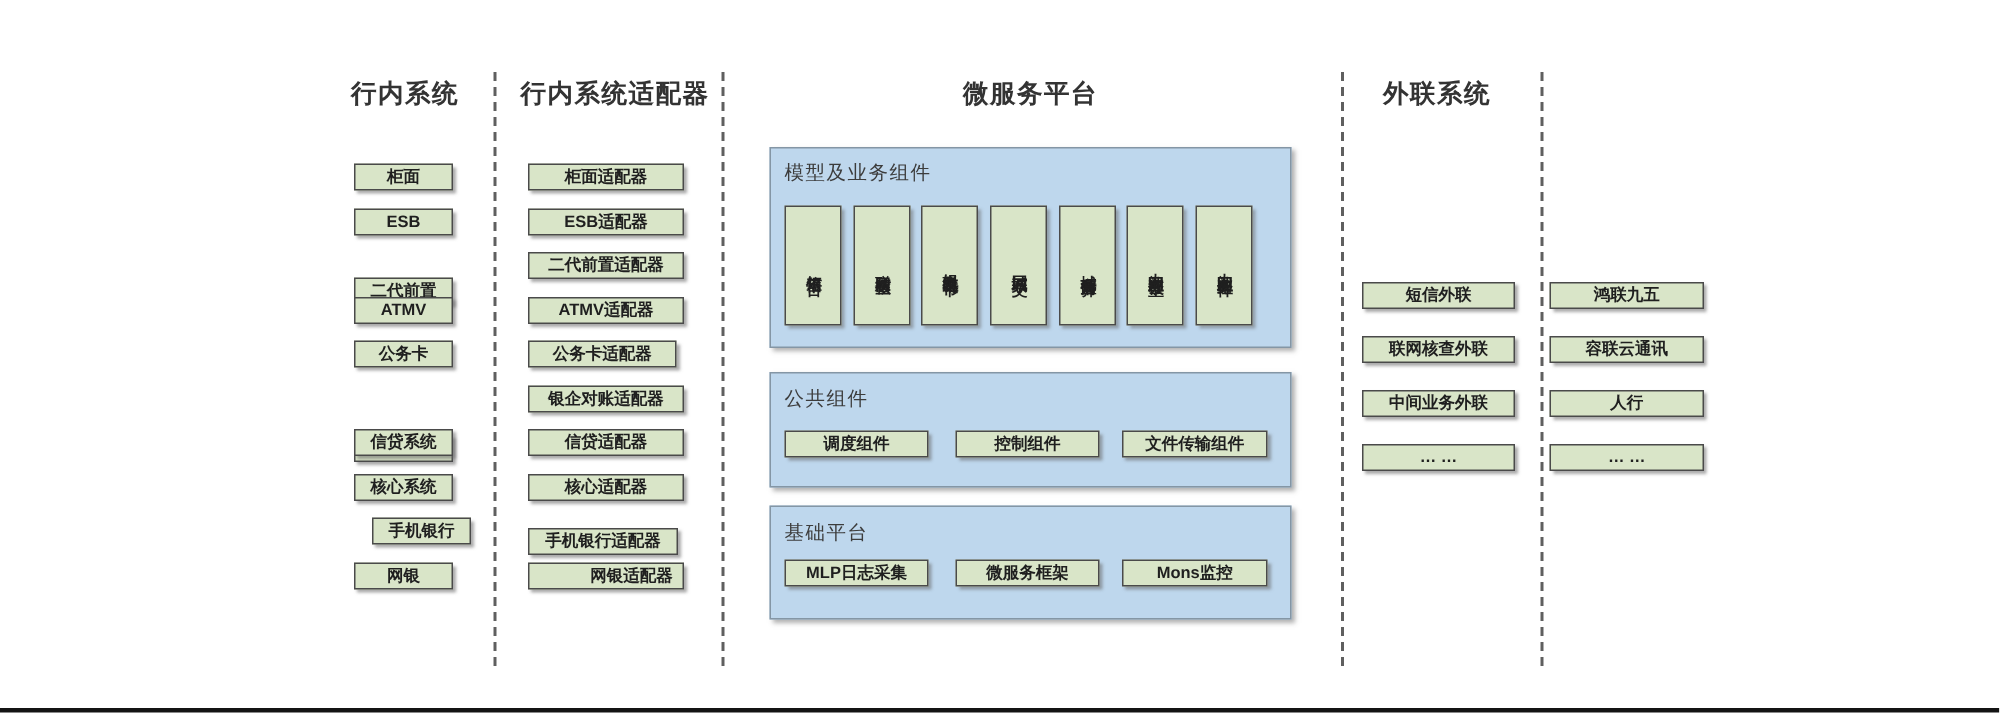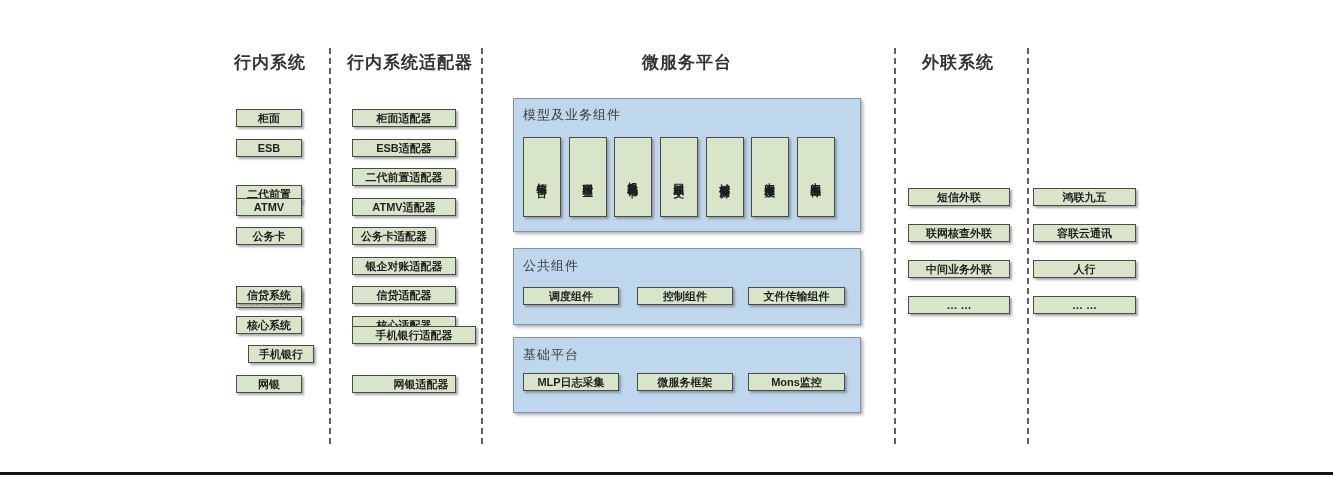--- a/index.html
+++ b/index.html
@@ -83,25 +83,25 @@
   <div class="gbox" style="left:236px;top:257px;width:66px;height:18px;margin-top:33px;">银企对账</div>
   <div class="gbox" style="left:236px;top:286px;width:66px;height:18px;">信贷系统</div>
   <div class="gbox" style="left:236px;top:316px;width:66px;height:18px;">核心系统</div>
   <div class="gbox" style="left:248px;top:345px;width:66px;height:18px;">手机银行</div>
   <div class="gbox" style="left:236px;top:375px;width:66px;height:18px;">网银</div>
 
   <div class="gbox" style="left:352px;top:109px;width:104px;height:18px;">柜面适配器</div>
   <div class="gbox" style="left:352px;top:139px;width:104px;height:18px;">ESB适配器</div>
   <div class="gbox" style="left:352px;top:168px;width:104px;height:18px;">二代前置适配器</div>
   <div class="gbox" style="left:352px;top:198px;width:104px;height:18px;">ATMV适配器</div>
-  <div class="gbox" style="left:352px;top:227px;width:84px;height:18px;">公务卡适配器</div>
+  <div class="gbox" style="left:352px;top:227px;width:99px;height:18px;">公务卡适配器</div>
   <div class="gbox" style="left:352px;top:257px;width:104px;height:18px;">银企对账适配器</div>
   <div class="gbox" style="left:352px;top:286px;width:104px;height:18px;">信贷适配器</div>
   <div class="gbox" style="left:352px;top:316px;width:104px;height:18px;">核心适配器</div>
-  <div class="gbox" style="left:352px;top:326px;width:124px;height:18px;">手机银行适配器</div>
+  <div class="gbox" style="left:352px;top:352px;width:100px;height:18px;">手机银行适配器</div>
   <div class="gbox" style="left:352px;top:375px;width:104px;height:18px;padding-left:34px;">网银适配器</div>
 
   <div class="panel" style="left:513px;top:98px;width:348px;height:134px;"></div>
   <div class="panel-label" style="left:523px;top:106px;">模型及业务组件</div>
   <div class="vbox" style="left:523px;top:137px;width:38px;height:80px;">短信平台</div>
   <div class="vbox" style="left:569px;top:137px;width:38px;height:80px;">联网核查</div>
   <div class="vbox" style="left:614px;top:137px;width:38px;height:80px;">银联及银行卡</div>
   <div class="vbox" style="left:660px;top:137px;width:38px;height:80px;">同城票交</div>
   <div class="vbox" style="left:706px;top:137px;width:38px;height:80px;">城商行清算</div>
   <div class="vbox" style="left:751px;top:137px;width:38px;height:80px;">中间业务模型</div>

